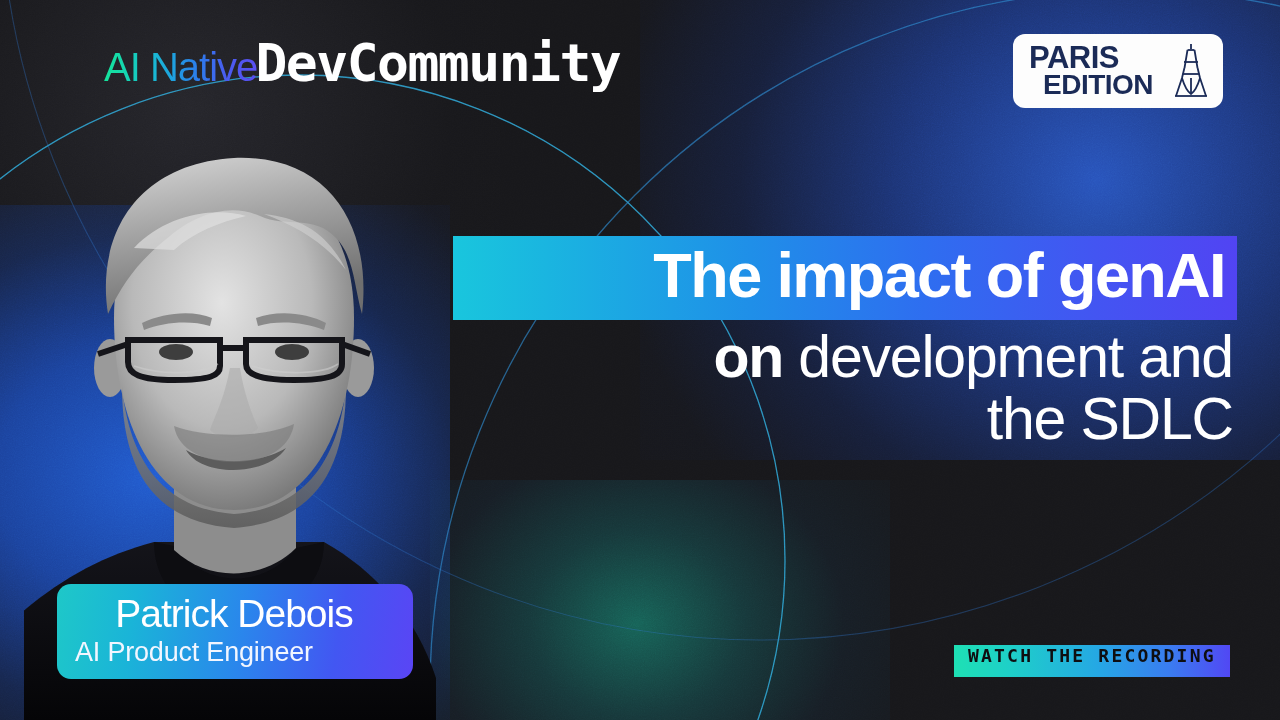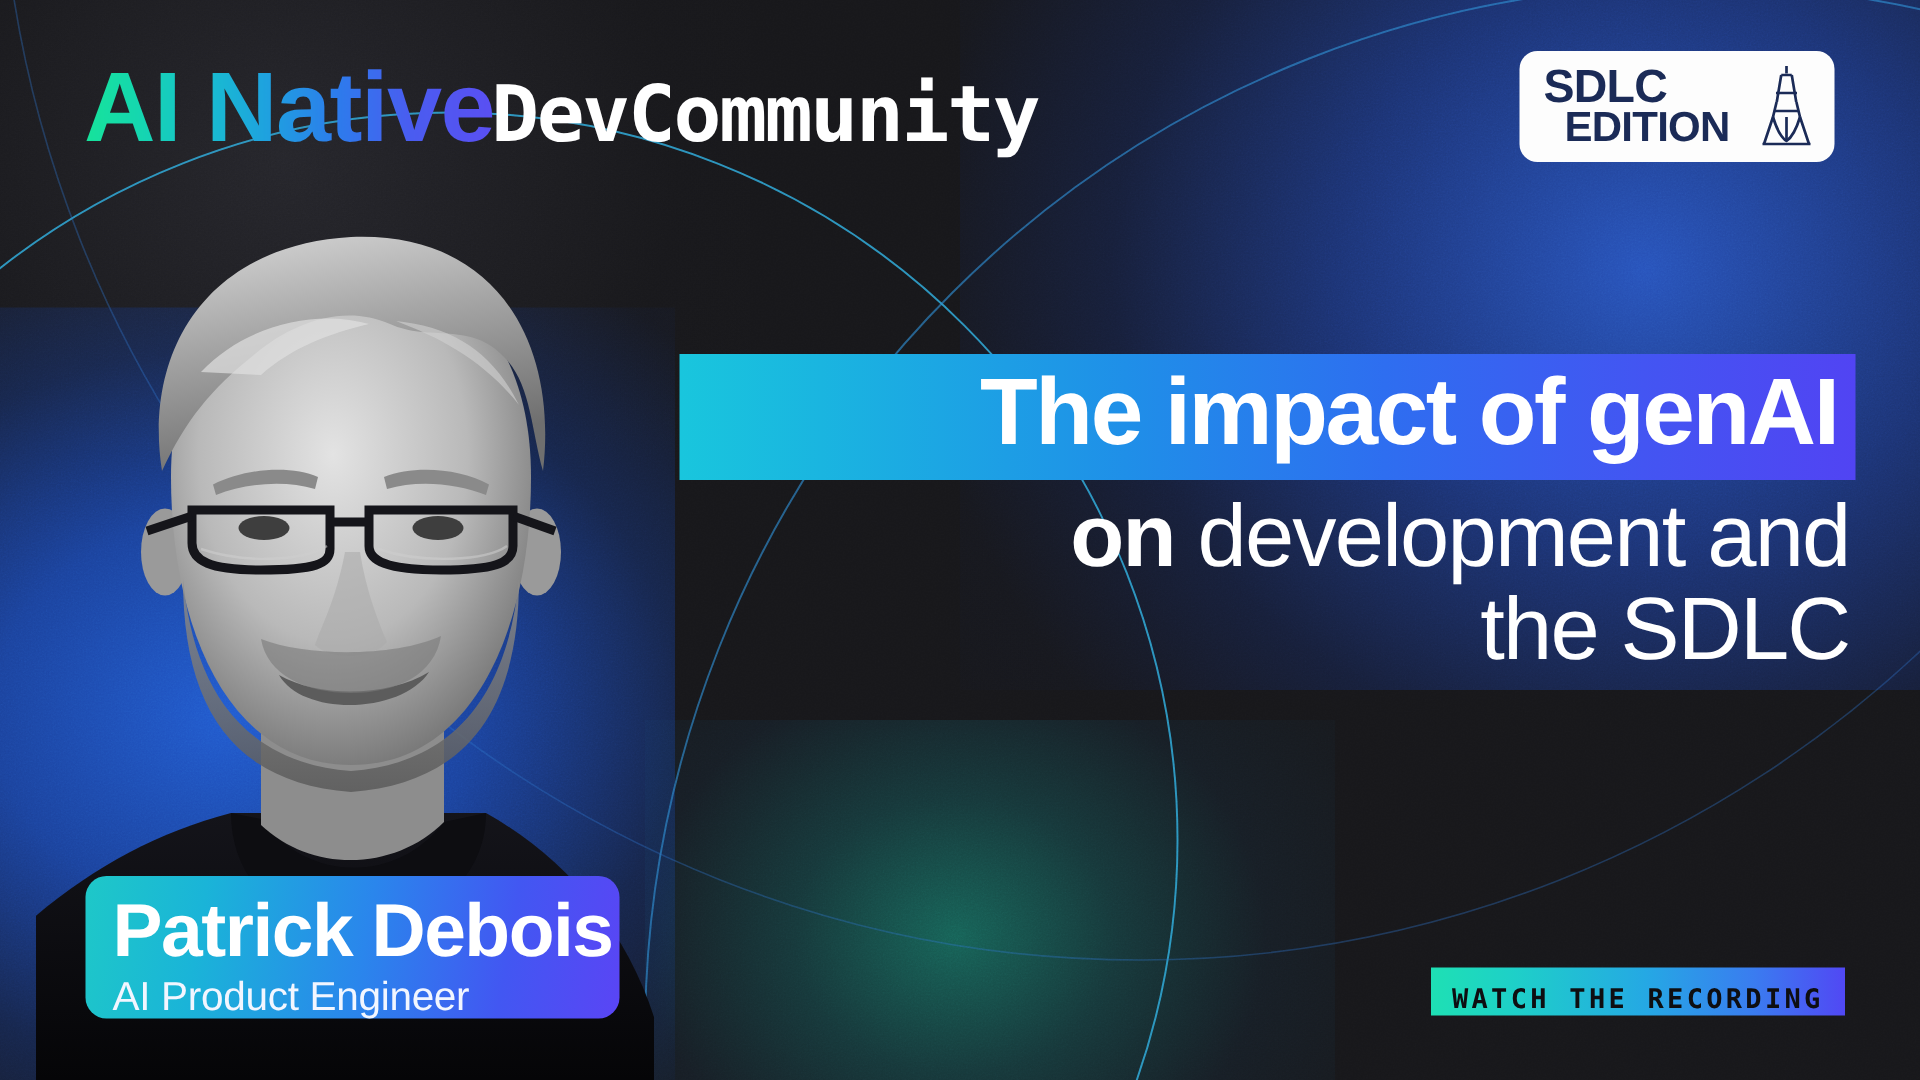--- a/index.html
+++ b/index.html
@@ -92,29 +92,30 @@
   
   .logo-wrap {
     position: absolute;
     left: 56px;
     top: 33px;
     display: flex;
     align-items: baseline;
     white-space: nowrap;
   }
   .logo-ainative {
-    font-size: 66px;
-    font-weight: 700;
+    font-size: 40px;
+    font-weight: 400;
     letter-spacing: -1px;
     background: linear-gradient(90deg,
                 #16e39a 0%, #15d6b0 14%, #18bdd0 30%,
                 #1f9fe0 46%, #2d7bec 62%, #4a5cf0 80%, #5a4ff2 100%);
     -webkit-background-clip: text;
     background-clip: text;
     color: transparent;
+    margin-left: 48px;
     -webkit-text-fill-color: transparent;
   }
   .logo-devcommunity {
     font-family: "DejaVu Sans Mono", "Liberation Mono", monospace;
     font-size: 52px;
     font-weight: 700;
     color: #ffffff;
     letter-spacing: -1.5px;
     margin-left: 2px;
     transform: scaleX(1.02);
@@ -210,45 +211,46 @@
     width: 356px;
     height: 95px;
     border-radius: 14px;
     background: linear-gradient(100deg,
                 #1ec8c8 0%, #1ab4d8 22%, #2a86ec 52%,
                 #4257f2 78%, #5a45f5 100%);
     padding: 10px 20px 0 18px;
     box-sizing: border-box;
   }
   .speaker-name {
-    font-size: 50px;
-    font-weight: 700;
+    font-size: 39px;
+    font-weight: 400;
     color: #ffffff;
     letter-spacing: -1px;
     line-height: 1.05;
     white-space: nowrap;
+    text-align: center;
   }
   .speaker-role {
     font-size: 27px;
     font-weight: 400;
     color: #f2f6ff;
     letter-spacing: -0.2px;
     margin-top: 2px;
     white-space: nowrap;
   }
 
   
   .cta {
     position: absolute;
     left: 954px;
     top: 645px;
     height: 32px;
     padding: 0 14px;
     display: flex;
-    align-items: flex-end;
+    align-items: flex-start;
     background: linear-gradient(90deg,
                 #1ee0b4 0%, #1ed0c8 20%, #25a8e4 52%,
                 #3a7cf0 78%, #5148f4 100%);
   }
   .cta-label {
     font-family: "DejaVu Sans Mono", "Liberation Mono", monospace;
     font-size: 18px;
     font-weight: 700;
     color: #0e0e11;
     letter-spacing: 2.2px;
@@ -349,21 +351,21 @@
              C 180 344 154 332 150 308 Z" fill="#7a7a7a" opacity="0.6"></path>
   </svg>
 
   <div class="logo-wrap">
     <span class="logo-ainative">AI Native</span>
     <span class="logo-devcommunity">DevCommunity</span>
   </div>
 
   <div class="paris-badge">
     <div class="paris-text">
-      <span class="paris-line">SDLC</span>
+      <span class="paris-line">PARIS</span>
       <span class="paris-line small">EDITION</span>
     </div>
     <svg class="eiffel" width="40" height="58" viewBox="0 0 40 58">
       <g fill="none" stroke="#1b2b57" stroke-width="1.8" stroke-linejoin="round">
         <path d="M20 2 L20 7"></path>
         <path d="M16.5 8 L23.5 8"></path>
         <path d="M16.5 8 L13.5 26 M23.5 8 L26.5 26"></path>
         <path d="M13 20 L27 20"></path>
         <path d="M13.4 26 L11 36 M26.6 26 L29 36"></path>
         <path d="M11.6 32 L28.4 32"></path>

